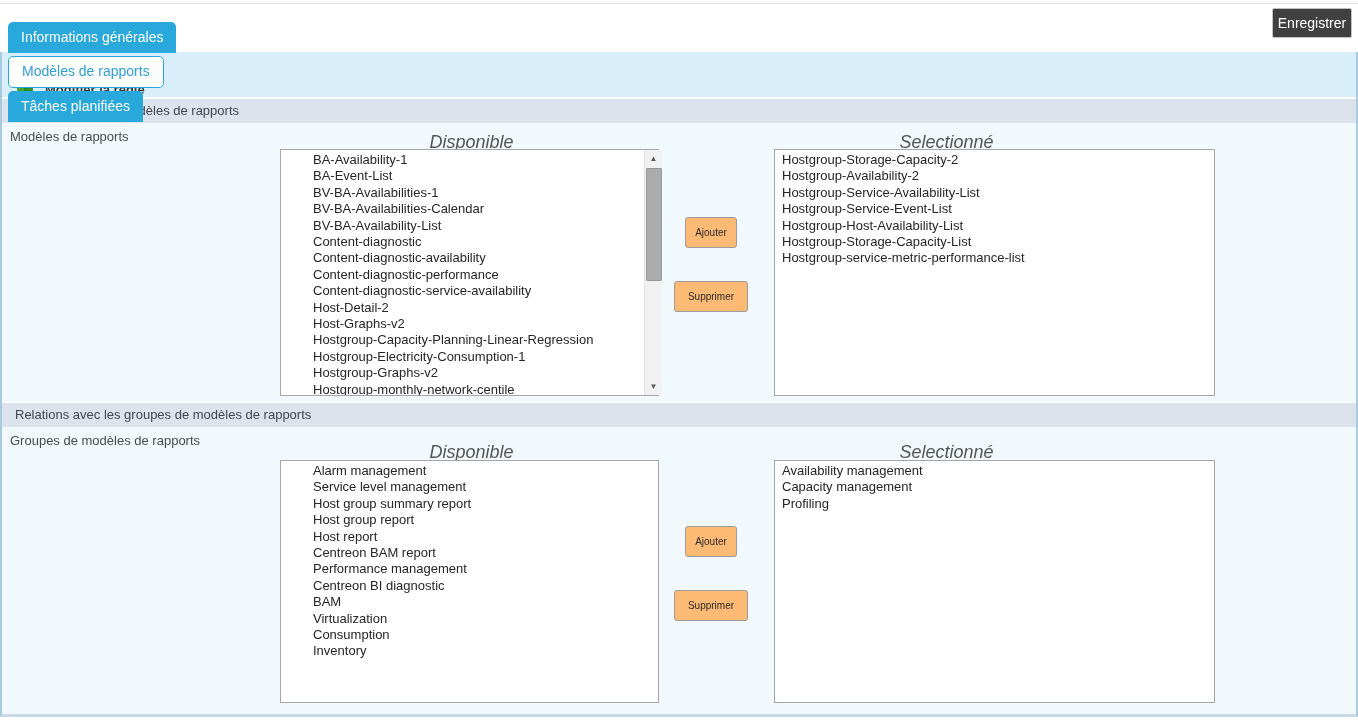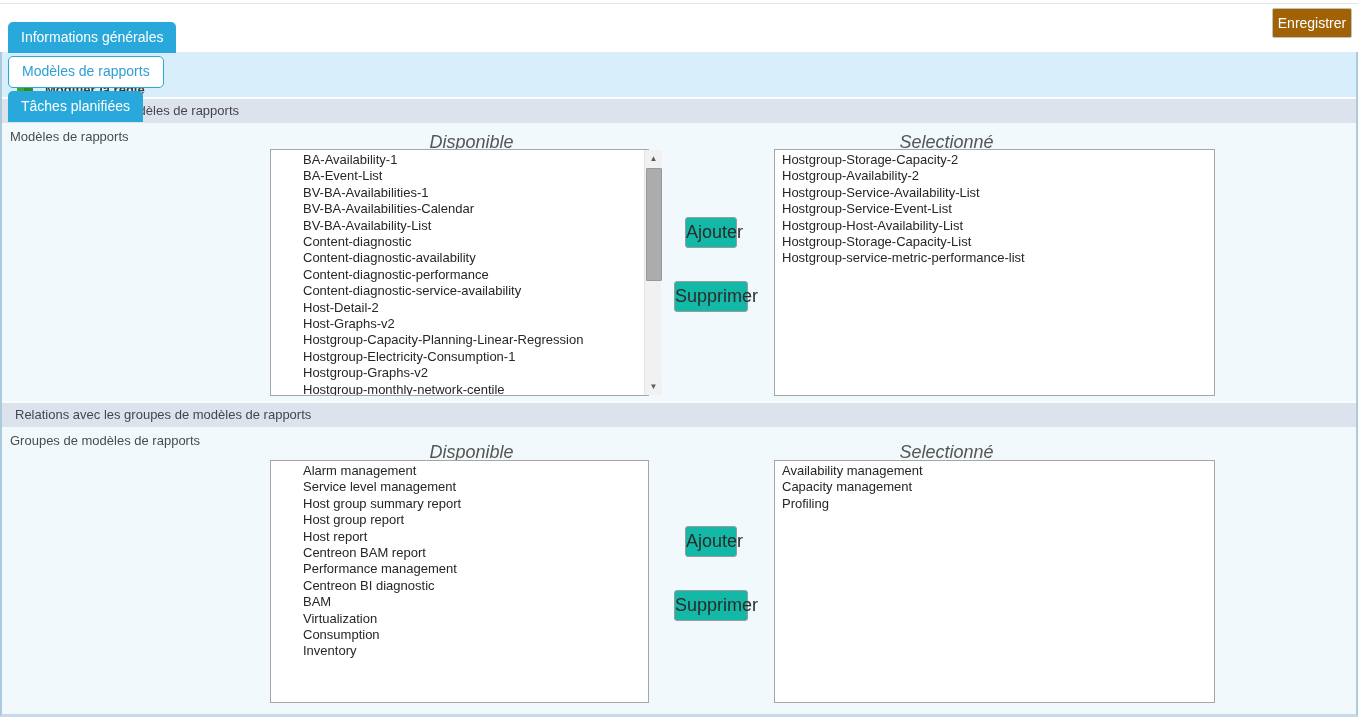--- a/index.html
+++ b/index.html
@@ -7,21 +7,21 @@
     width:1358px; height:723px; position:relative; overflow:hidden;
     background:#ffffff;
     font-family:"Liberation Sans", sans-serif;
     -webkit-font-smoothing:antialiased;
   }
   .top-rule { position:absolute; top:3px; left:0; width:1358px; height:1px; background:#e5e5e5; }
 
   
   .save-btn {
     position:absolute; top:8px; right:6px; width:80px; height:30px;
-    background:#a16207; border:1px solid #c2c2c2; border-radius:2px;
+    background:#404040; border:1px solid #c2c2c2; border-radius:2px;
     color:#ffffff; font-size:14px; text-align:center; line-height:28px;
     box-sizing:border-box; cursor:pointer;
   }
 
   
   .tabbar { position:absolute; top:22px; left:8px; display:flex; gap:3px; align-items:flex-start; z-index:3;flex-direction:column; }
   .tab {
     height:31px; box-sizing:border-box; padding:0 13px; line-height:30px;
     background:#29a8dc; color:#ffffff; font-size:14px;
     border-radius:5px 5px 0 0; cursor:pointer; white-space:nowrap;
@@ -61,29 +61,29 @@
   .caption-available { left:281px; }
   .caption-selected  { left:756px; }
 
   .listbox {
     position:absolute; box-sizing:border-box; background:#ffffff;
     border:1px solid #a6a6a6; overflow:hidden;
     padding:2px 2px 0 7px; font-size:13px; color:#262626; cursor:default;
   }
   .body-1 .listbox { top:26px; height:247px; }
   .body-2 .listbox { top:33px; height:243px; }
-  .listbox-available { left:268px; width:379px;padding-left:32px; }
+  .listbox-available { left:278px; width:379px;padding-left:32px; }
   .listbox-selected  { left:772px; width:441px; }
   .list-item { line-height:16.4px; white-space:nowrap; }
 
   
   .btn {
     position:absolute; box-sizing:border-box; height:31px; line-height:29px;
-    background:#14b8a6; border:1px solid #9b9b9b; border-radius:3px;
-    font-size:18px; color:#2b2b2b; text-align:center; cursor:pointer;
+    background:#fdba74; border:1px solid #9b9b9b; border-radius:3px;
+    font-size:10px; color:#2b2b2b; text-align:center; cursor:pointer;
   }
   .btn-add    { left:683px; width:52px; }
   .btn-remove { left:672px; width:74px; }
   .body-1 .btn-add    { top:94px; }
   .body-1 .btn-remove { top:158px; }
   .body-2 .btn-add    { top:99px; }
   .body-2 .btn-remove { top:163px; }
 
   
   .scrollbar {

